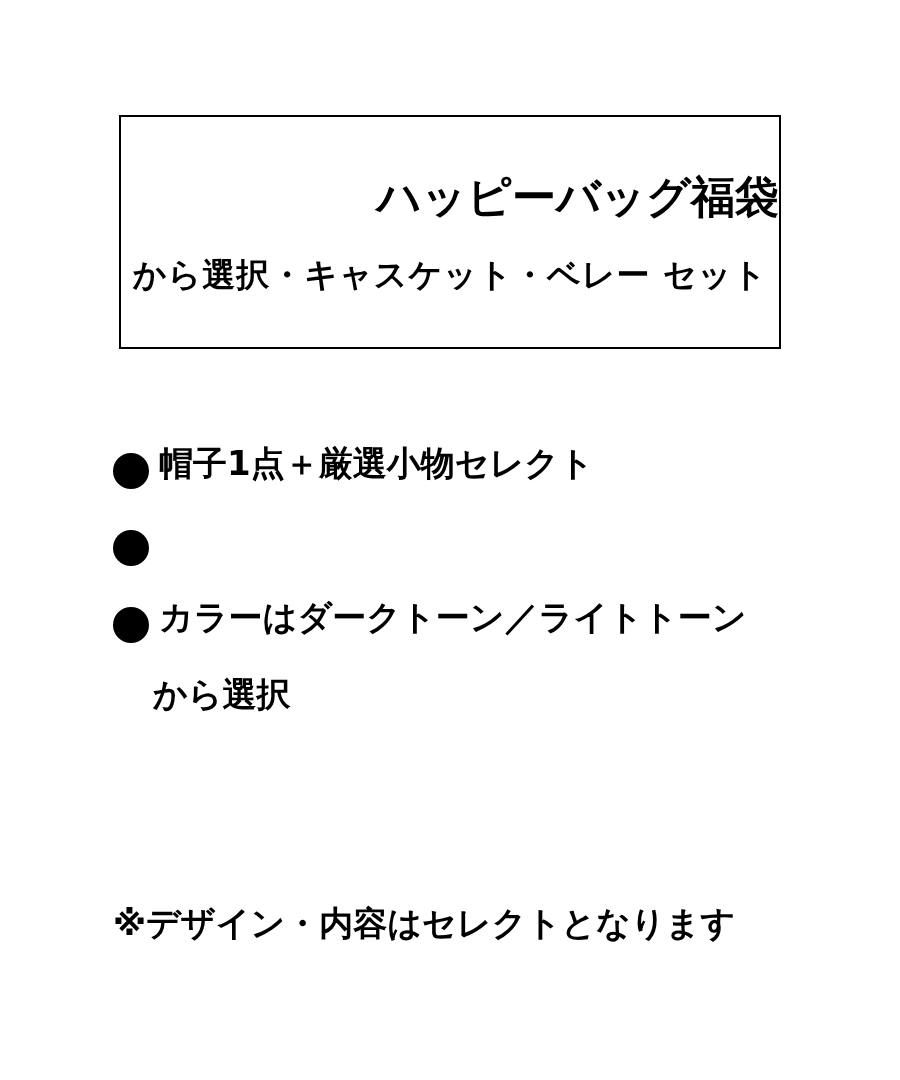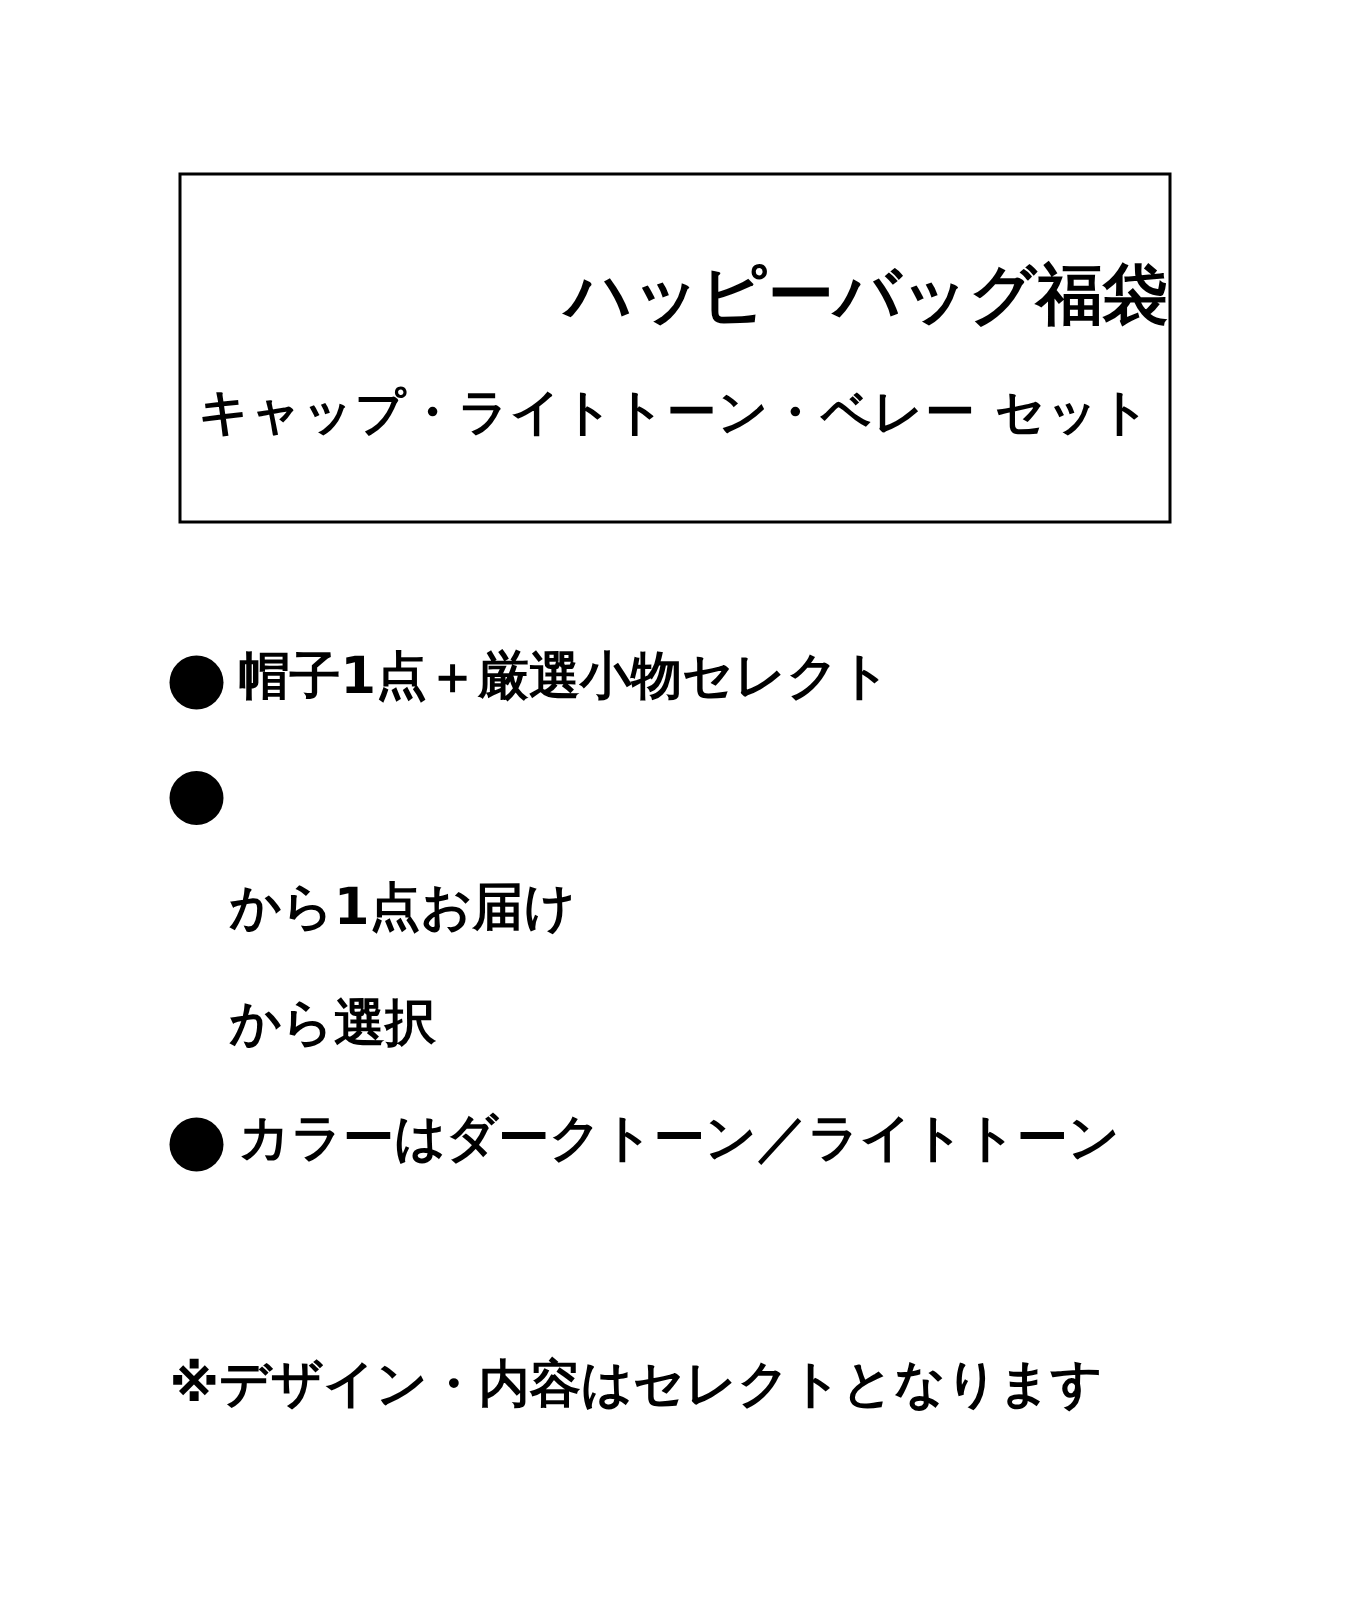--- a/index.html
+++ b/index.html
@@ -53,21 +53,21 @@
       top: 412px;
       width: 720px;
     }
     .bullet-line {
       height: 77px;
       line-height: 52px;
       font-size: 34px;
       font-weight: bold;
       white-space: nowrap;
       display: flex;
-      align-items: center;
+      align-items: flex-end;
     }
     .bullet-mark {
       display: inline-block;
       width: 36px;
       height: 36px;
       border-radius: 50%;
       background: #000000;
       margin-top: 9px;
       margin-right: 10px;
       flex: 0 0 36px;
@@ -84,38 +84,35 @@
       line-height: 52px;
       white-space: nowrap;
       margin-top: 23px;
     }
   </style>
 </head>
 <body>
 
 <div class="title-box">
   <div class="title-main">ハッピーバッグ福袋</div>
-  <div class="title-sub">キャップ・ライトトーン・ベレー セット</div>
+  <div class="title-sub">から選択・キャスケット・ベレー セット</div>
 </div>
 
 <div class="bullets">
   <div class="bullet-line">
     <span class="bullet-mark"></span>
     <span>帽子1点＋厳選小物セレクト</span>
   </div>
 
   <div class="bullet-line">
     <span class="bullet-mark"></span>
   </div>
-  <div class="bullet-line bullet-cont">
-    <span>から1点お届け</span>
-  </div>
 
-  <div class="bullet-line bullet-cont">
-    <span>から選択</span>
-  </div>
   <div class="bullet-line">
     <span class="bullet-mark"></span>
     <span>カラーはダークトーン／ライトトーン</span>
+  </div>
+  <div class="bullet-line bullet-cont">
+    <span>から選択</span>
   </div>
 </div>
 
 <div class="note">※デザイン・内容はセレクトとなります</div>
 
 </body></html>

